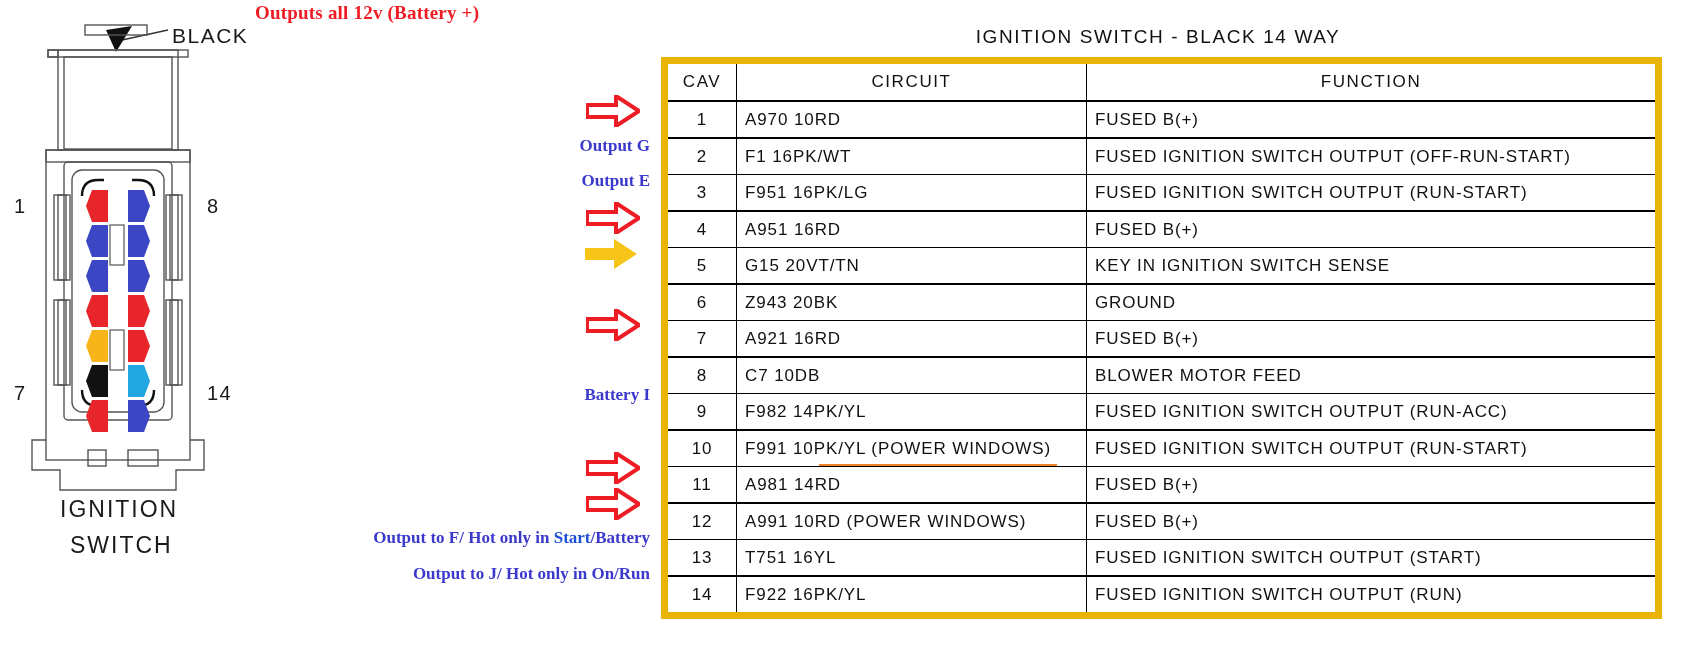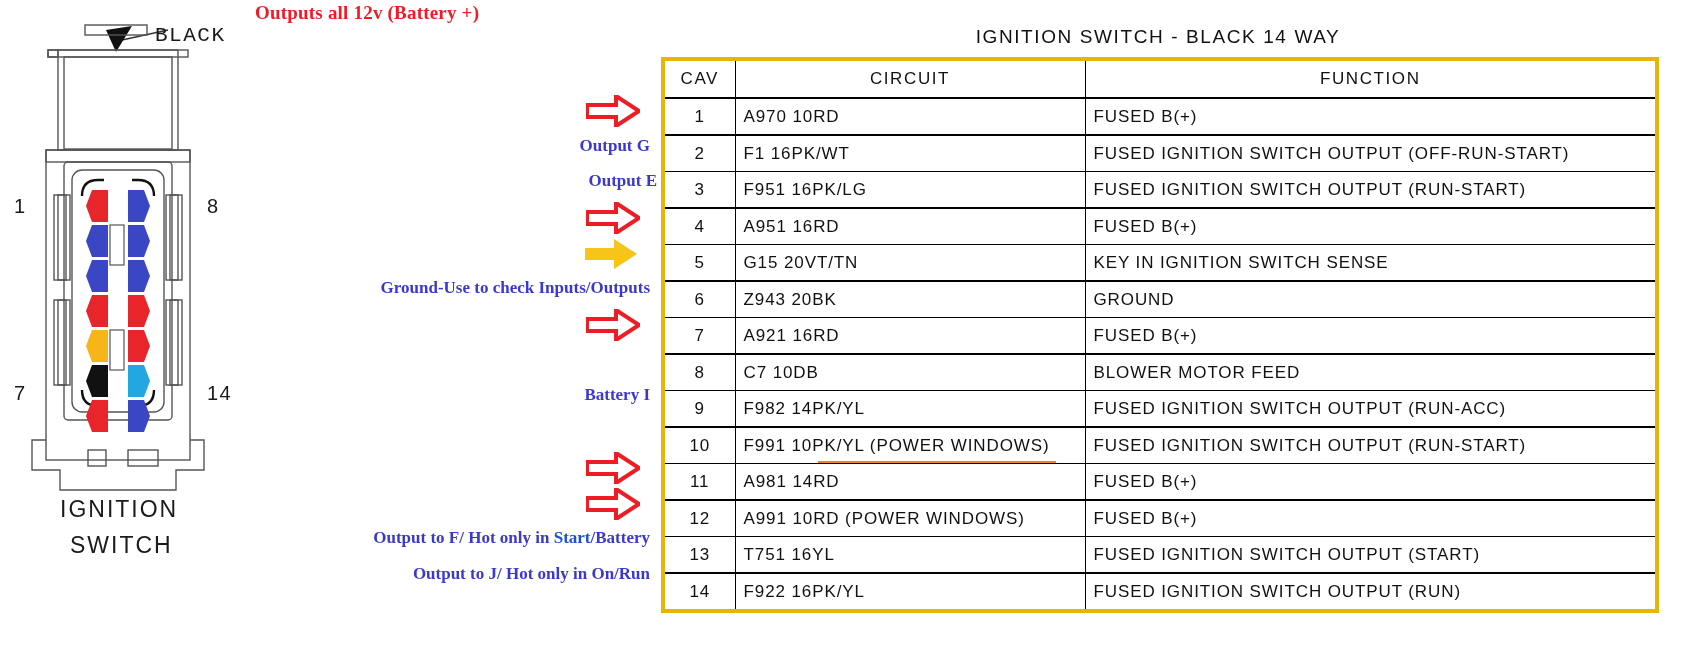--- a/index.html
+++ b/index.html
@@ -30,21 +30,21 @@
   
   #connector-area { left: 0px; top: 0px; width: 260px; height: 620px; }
 
   .diag-label {
     font-family: "Liberation Sans", sans-serif;
     font-size: 21px;
     color: #1a1a1a;
     letter-spacing: 1.5px;
     white-space: nowrap;
   }
-  #label-black { left: 155px; top: 24px; font-family: Liberation Mono, monospace; }
+  #label-black { left: 172px; top: 24px; }
   #pin-1  { left: 14px;  top: 195px; font-size: 20px; }
   #pin-8  { left: 207px; top: 195px; font-size: 20px; }
   #pin-7  { left: 14px;  top: 382px; font-size: 20px; }
   #pin-14 { left: 207px; top: 382px; font-size: 20px; }
   #ign-word-1 { left: 60px;  top: 496px; font-size: 23px; letter-spacing: 2px;}
   #ign-word-2 { left: 70px;  top: 532px; font-size: 23px; letter-spacing: 2px;}
 
   
   .callout {
     font-family: "Liberation Serif", serif;
@@ -97,21 +97,21 @@
     padding-left: 0;
     height: 36px;
     border-bottom-width: 2px;
     letter-spacing: 1.6px;
   }
   #cav-table td.cav-cell {
     text-align: center;
     padding-left: 0;
   }
   
-  #cav-table { border: 4px solid #eab308; }
+  #cav-table { border: 7px solid #eab308; }
   #cav-table tr.thick td { border-top: 2px solid #000; }
 
   
   .cell-inner { position: relative; display: inline-block; }
   .orange-underline {
     position: absolute;
     left: 74px; right: -6px; bottom: -10px;
     height: 5px;
     background: #ef8326;
   }
@@ -198,28 +198,27 @@
   <div class="abs diag-label" id="pin-14">14</div>
   <div class="abs diag-label" id="ign-word-1">IGNITION</div>
   <div class="abs diag-label" id="ign-word-2">SWITCH</div>
 </div>
 
 <div class="abs" id="annotations-layer" style="left:0;top:0;width:661px;height:593px;">
     <svg class="abs" width="54" height="32" viewBox="0 0 54 32" style="left: 586px; top: 94.85px;">
       <polygon points="1,10 30,10 30,1 53,16 30,31 30,22 1,22" fill="#ffffff" stroke="#ee1c25" stroke-width="4"></polygon>
     </svg>
     <div class="abs callout" style="right: auto; left: 0px; width: 650px; top: 135.55px;">Output G</div>
-    <div class="abs callout" style="right: auto; left: 0px; width: 650px; top: 171.25px; margin-left: 7px;">Output E</div>
+    <div class="abs callout" style="right: auto; left: 0px; width: 650px; top: 171.25px;">Output E</div>
     <svg class="abs" width="54" height="32" viewBox="0 0 54 32" style="left: 586px; top: 201.95px;">
       <polygon points="1,10 30,10 30,1 53,16 30,31 30,22 1,22" fill="#ffffff" stroke="#ee1c25" stroke-width="4"></polygon>
     </svg>
     <svg class="abs" width="54" height="32" viewBox="0 0 54 32" style="left: 584px; top: 237.65px;">
       <polygon points="1,10 30,10 30,1 53,16 30,31 30,22 1,22" fill="#f7c419" stroke="none"></polygon>
     </svg>
-    <div class="abs callout" style="right: auto; left: 0px; width: 650px; top: 278.35px;">Ground-Use to check Inputs/Outputs</div>
     <svg class="abs" width="54" height="32" viewBox="0 0 54 32" style="left: 586px; top: 309.05px;">
       <polygon points="1,10 30,10 30,1 53,16 30,31 30,22 1,22" fill="#ffffff" stroke="#ee1c25" stroke-width="4"></polygon>
     </svg>
     <div class="abs callout" style="right: auto; left: 0px; width: 650px; top: 385.45px;">Battery I</div>
     <svg class="abs" width="54" height="32" viewBox="0 0 54 32" style="left: 586px; top: 451.85px;">
       <polygon points="1,10 30,10 30,1 53,16 30,31 30,22 1,22" fill="#ffffff" stroke="#ee1c25" stroke-width="4"></polygon>
     </svg>
     <svg class="abs" width="54" height="32" viewBox="0 0 54 32" style="left: 586px; top: 487.55px;">
       <polygon points="1,10 30,10 30,1 53,16 30,31 30,22 1,22" fill="#ffffff" stroke="#ee1c25" stroke-width="4"></polygon>
     </svg>

